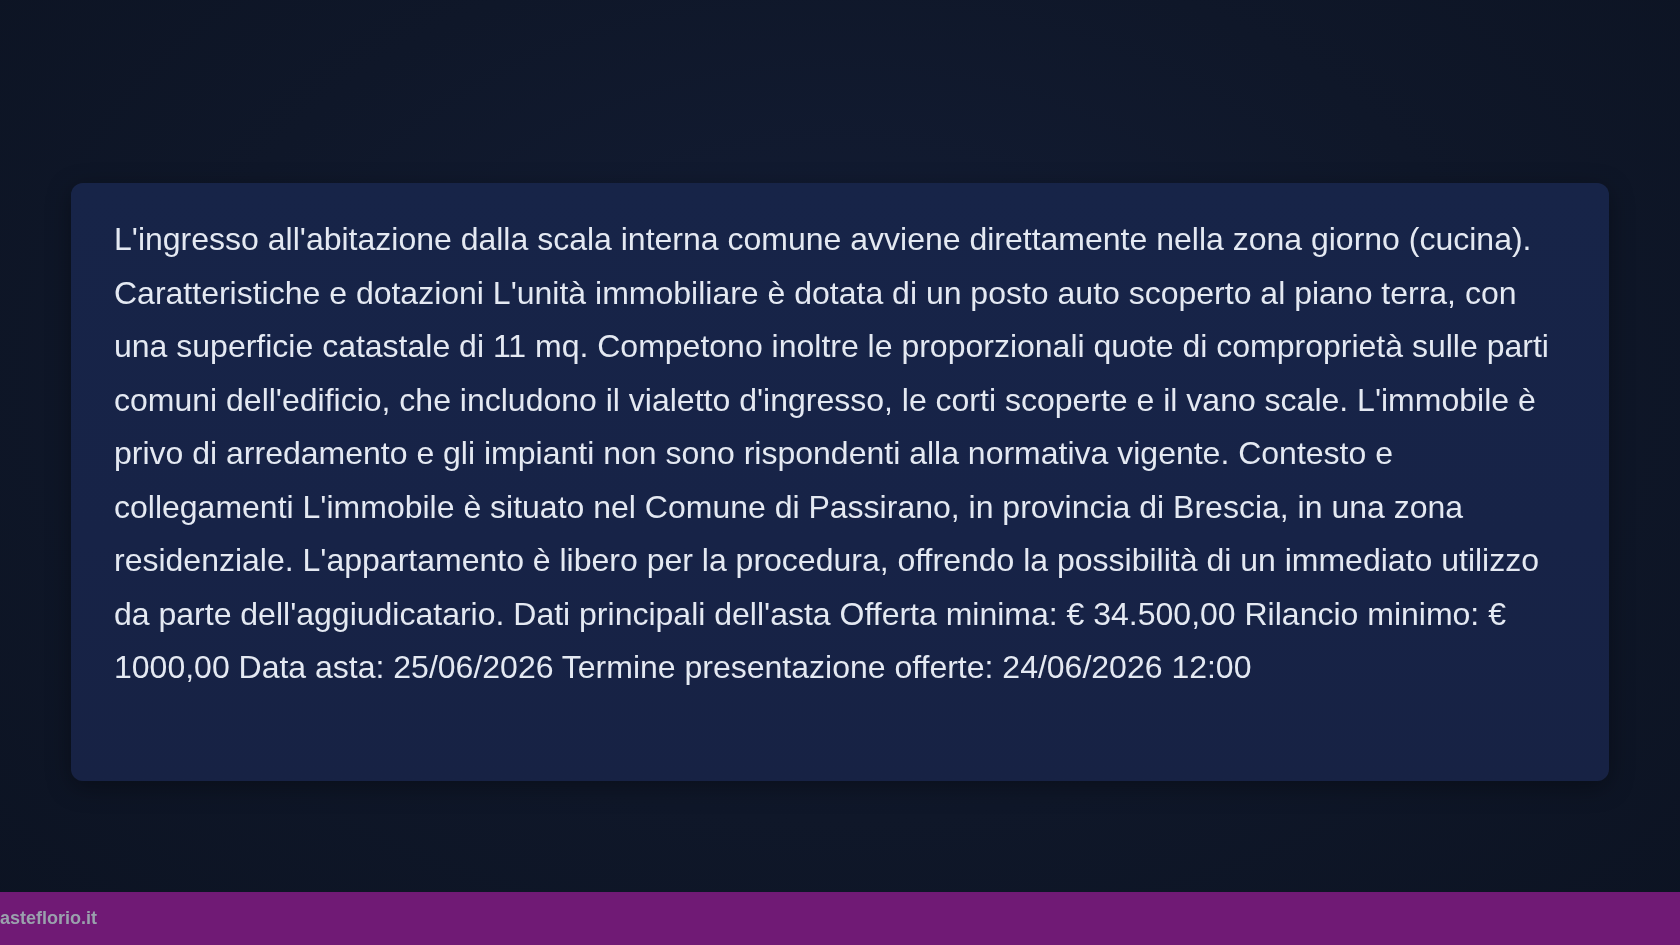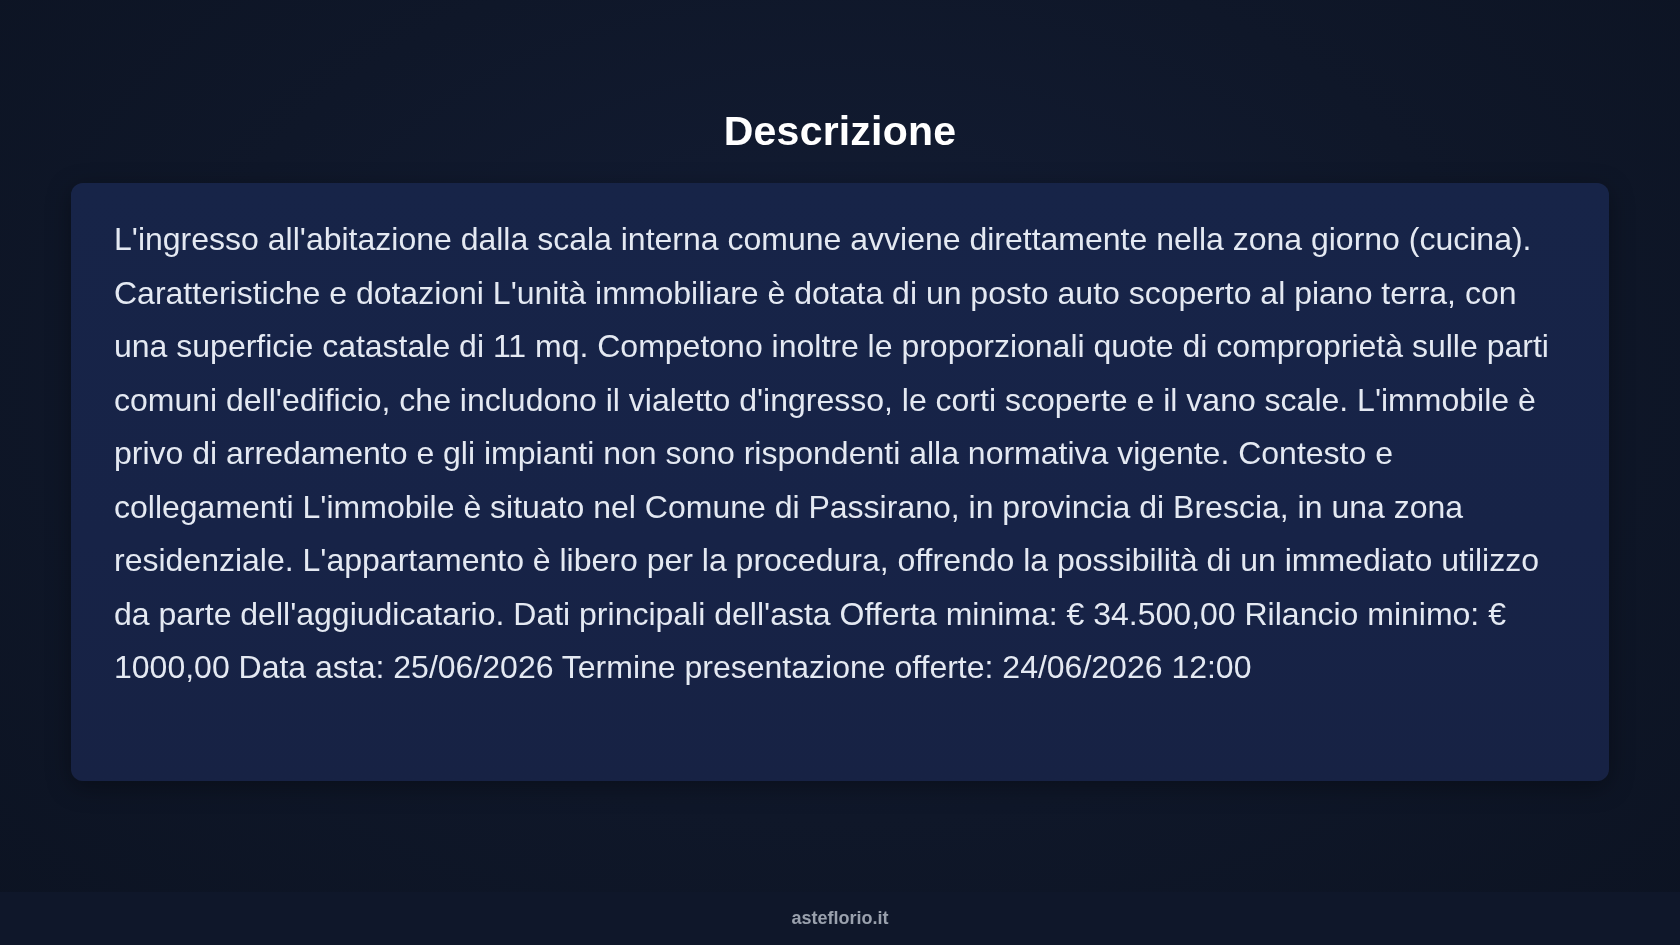--- a/index.html
+++ b/index.html
@@ -62,37 +62,36 @@
       font-size: 32px;
       line-height: 53.5px;
       font-weight: normal;
     }
     .footer {
       position: absolute;
       left: 0;
       top: 892px;
       width: 1680px;
       height: 53px;
-      background: #0f172a;
-      text-align: center;
+      background: #701a75;
+      text-align: left;
     }
     .footer-text {
       display: inline-block;
       margin-top: 15px;
       color: #9aa1ad;
       font-weight: bold;
       font-size: 18px;
       line-height: 22px;
     }
   </style>
 </head>
 <body>
 
 <div class="page">
-  <h1 class="title">Descrizione</h1>
 
   <div class="card">
     <p class="card-text">L'ingresso all'abitazione dalla scala interna comune avviene direttamente nella zona giorno (cucina). Caratteristiche e dotazioni L'unità immobiliare è dotata di un posto auto scoperto al piano terra, con una superficie catastale di 11 mq. Competono inoltre le proporzionali quote di comproprietà sulle parti comuni dell'edificio, che includono il vialetto d'ingresso, le corti scoperte e il vano scale. L'immobile è privo di arredamento e gli impianti non sono rispondenti alla normativa vigente. Contesto e collegamenti L'immobile è situato nel Comune di Passirano, in provincia di Brescia, in una zona residenziale. L'appartamento è libero per la procedura, offrendo la possibilità di un immediato utilizzo da parte dell'aggiudicatario. Dati principali dell'asta Offerta minima: € 34.500,00 Rilancio minimo: € 1000,00 Data asta: 25/06/2026 Termine presentazione offerte: 24/06/2026 12:00</p>
   </div>
 </div>
 
 <div class="footer">
   <span class="footer-text">asteflorio.it</span>
 </div>
 

